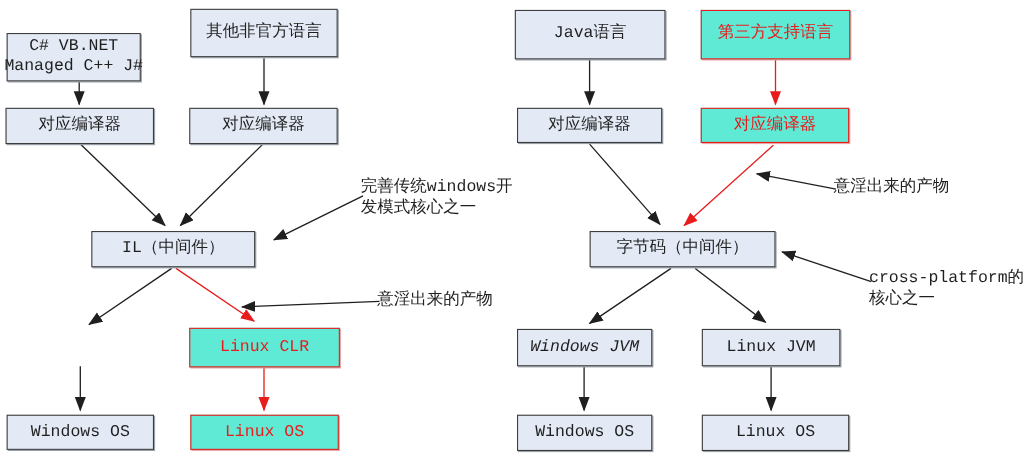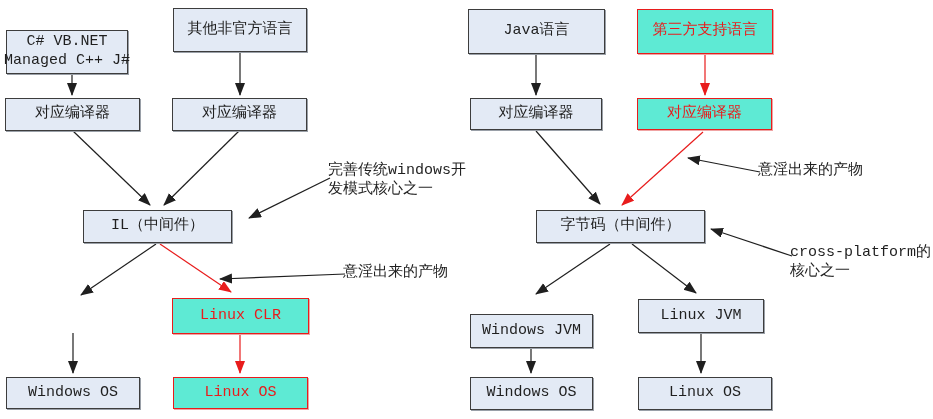--- a/index.html
+++ b/index.html
@@ -116,21 +116,21 @@
   </div>
   <div class="node" style="left:470px;top:98px;width:132px;height:32px;">
     <span>对应编译器</span>
   </div>
   <div class="node red" style="left:637px;top:98px;width:135px;height:32px;">
     <span>对应编译器</span>
   </div>
   <div class="node" style="left:536px;top:210px;width:169px;height:33px;">
     <span>字节码（中间件）</span>
   </div>
-  <div class="node" style="left:470px;top:314px;width:123px;height:34px;">
+  <div class="node" style="left:470px;top:299px;width:123px;height:34px;font-style:italic;">
     <span>Windows JVM</span>
   </div>
   <div class="node" style="left:638px;top:299px;width:126px;height:34px;">
     <span>Linux JVM</span>
   </div>
   <div class="node" style="left:470px;top:377px;width:123px;height:33px;">
     <span>Windows OS</span>
   </div>
   <div class="node" style="left:638px;top:377px;width:134px;height:33px;">
     <span>Linux OS</span>

